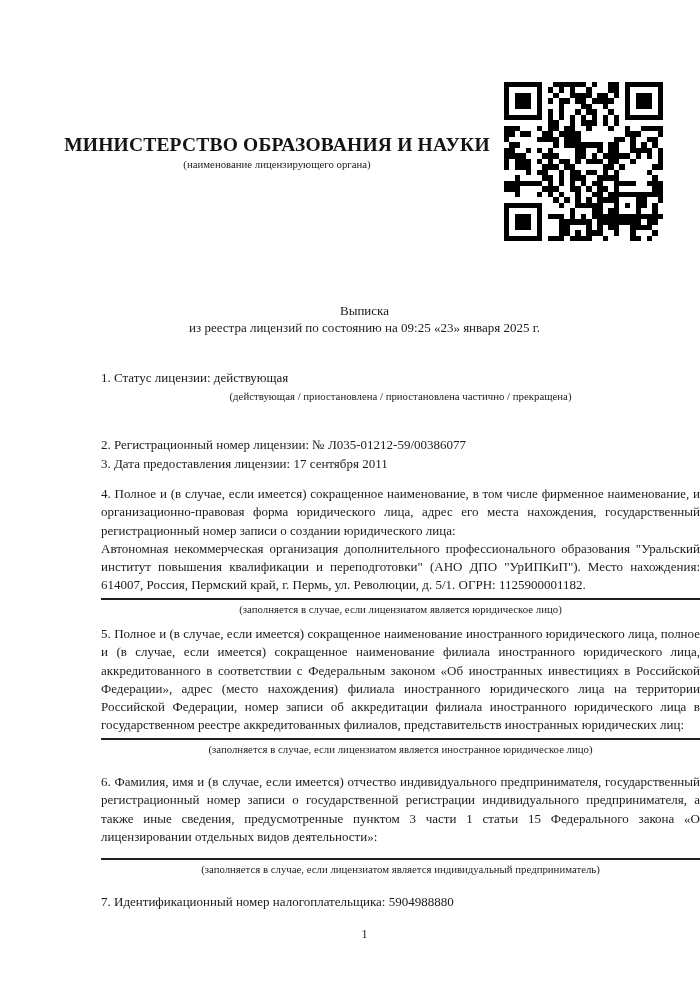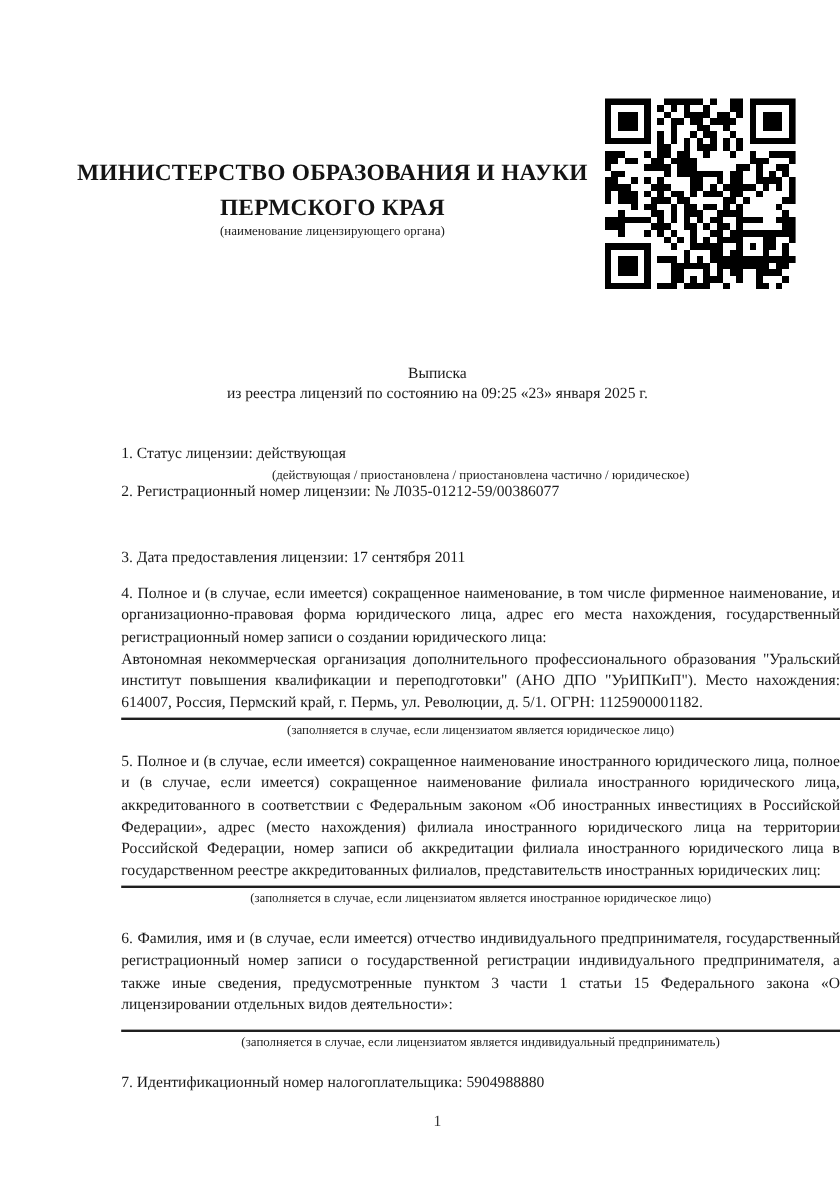--- a/index.html
+++ b/index.html
@@ -23,21 +23,20 @@
   .note{font-size:10.8px;line-height:13px;text-align:center;margin-top:3px;color:#222;}
   .pageno{position:absolute;left:65px;top:926px;width:599px;text-align:center;font-size:13px;color:#333;}
 </style>
 </head>
 <body>
 
 <div class="page">
 
   <div class="header-text">
     <div class="h-line">МИНИСТЕРСТВО ОБРАЗОВАНИЯ И НАУКИ</div>
-    <div class="h-line">ПЕРМСКОГО КРАЯ</div>
     <div class="h-cap">(наименование лицензирующего органа)</div>
   </div>
 
   <svg id="qr" class="qr" xmlns="http://www.w3.org/2000/svg" viewBox="0 0 29 29">
       <rect width="29" height="29" fill="#fff"></rect>
       <g fill="#000">
         <rect x="0" y="0" width="1" height="1"></rect>
         <rect x="1" y="0" width="1" height="1"></rect>
         <rect x="2" y="0" width="1" height="1"></rect>
         <rect x="3" y="0" width="1" height="1"></rect>
@@ -483,24 +482,24 @@
       </g>
     </svg>
 
   <div class="doc-title">
     <div>Выписка</div>
     <div>из реестра лицензий по состоянию на 09:25 «23» января 2025 г.</div>
   </div>
 
   <div class="item" style="top:369px">
     <div><span>1. Статус лицензии: </span><span>действующая</span></div>
-    <div class="note">(действующая / приостановлена / приостановлена частично / юридическое)</div>
-  </div>
-
-  <div class="item" style="top:400px">
+    <div class="note">(действующая / приостановлена / приостановлена частично / прекращена)</div>
+  </div>
+
+  <div class="item" style="top:436px">
     <span>2. Регистрационный номер лицензии: </span><span>№ Л035-01212-59/00386077</span>
   </div>
 
   <div class="item" style="top:455px">
     <span>3. Дата предоставления лицензии: </span><span>17 сентября 2011</span>
   </div>
 
   <div class="item" style="top:485px">
     <div class="just">4. Полное и (в случае, если имеется) сокращенное наименование, в том числе фирменное наименование, и организационно-правовая форма юридического лица, адрес его места нахождения, государственный регистрационный номер записи о создании юридического лица:</div>
     <div class="just">Автономная некоммерческая организация дополнительного профессионального образования "Уральский институт повышения квалификации и переподготовки" (АНО ДПО "УрИПКиП"). Место нахождения: 614007, Россия, Пермский край, г. Пермь, ул. Революции, д. 5/1. ОГРН: 1125900001182.</div>

